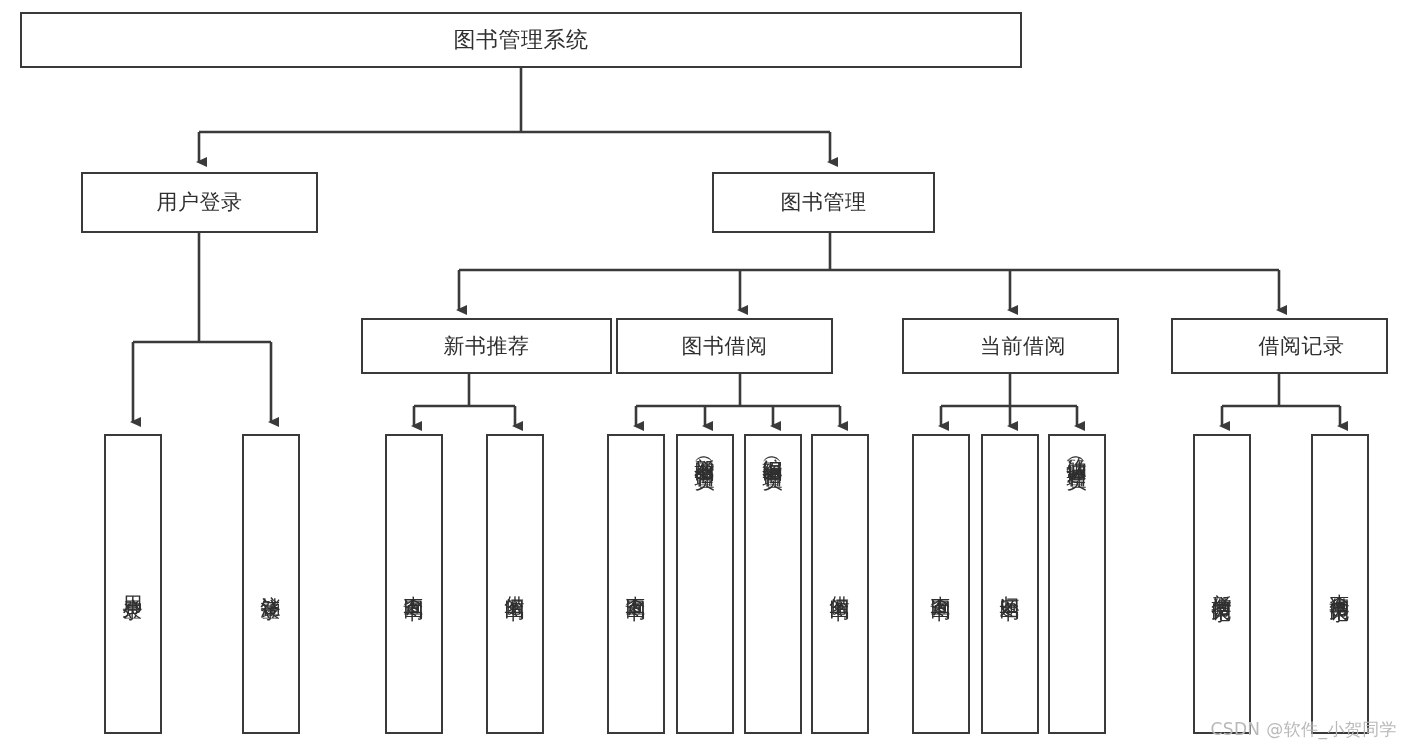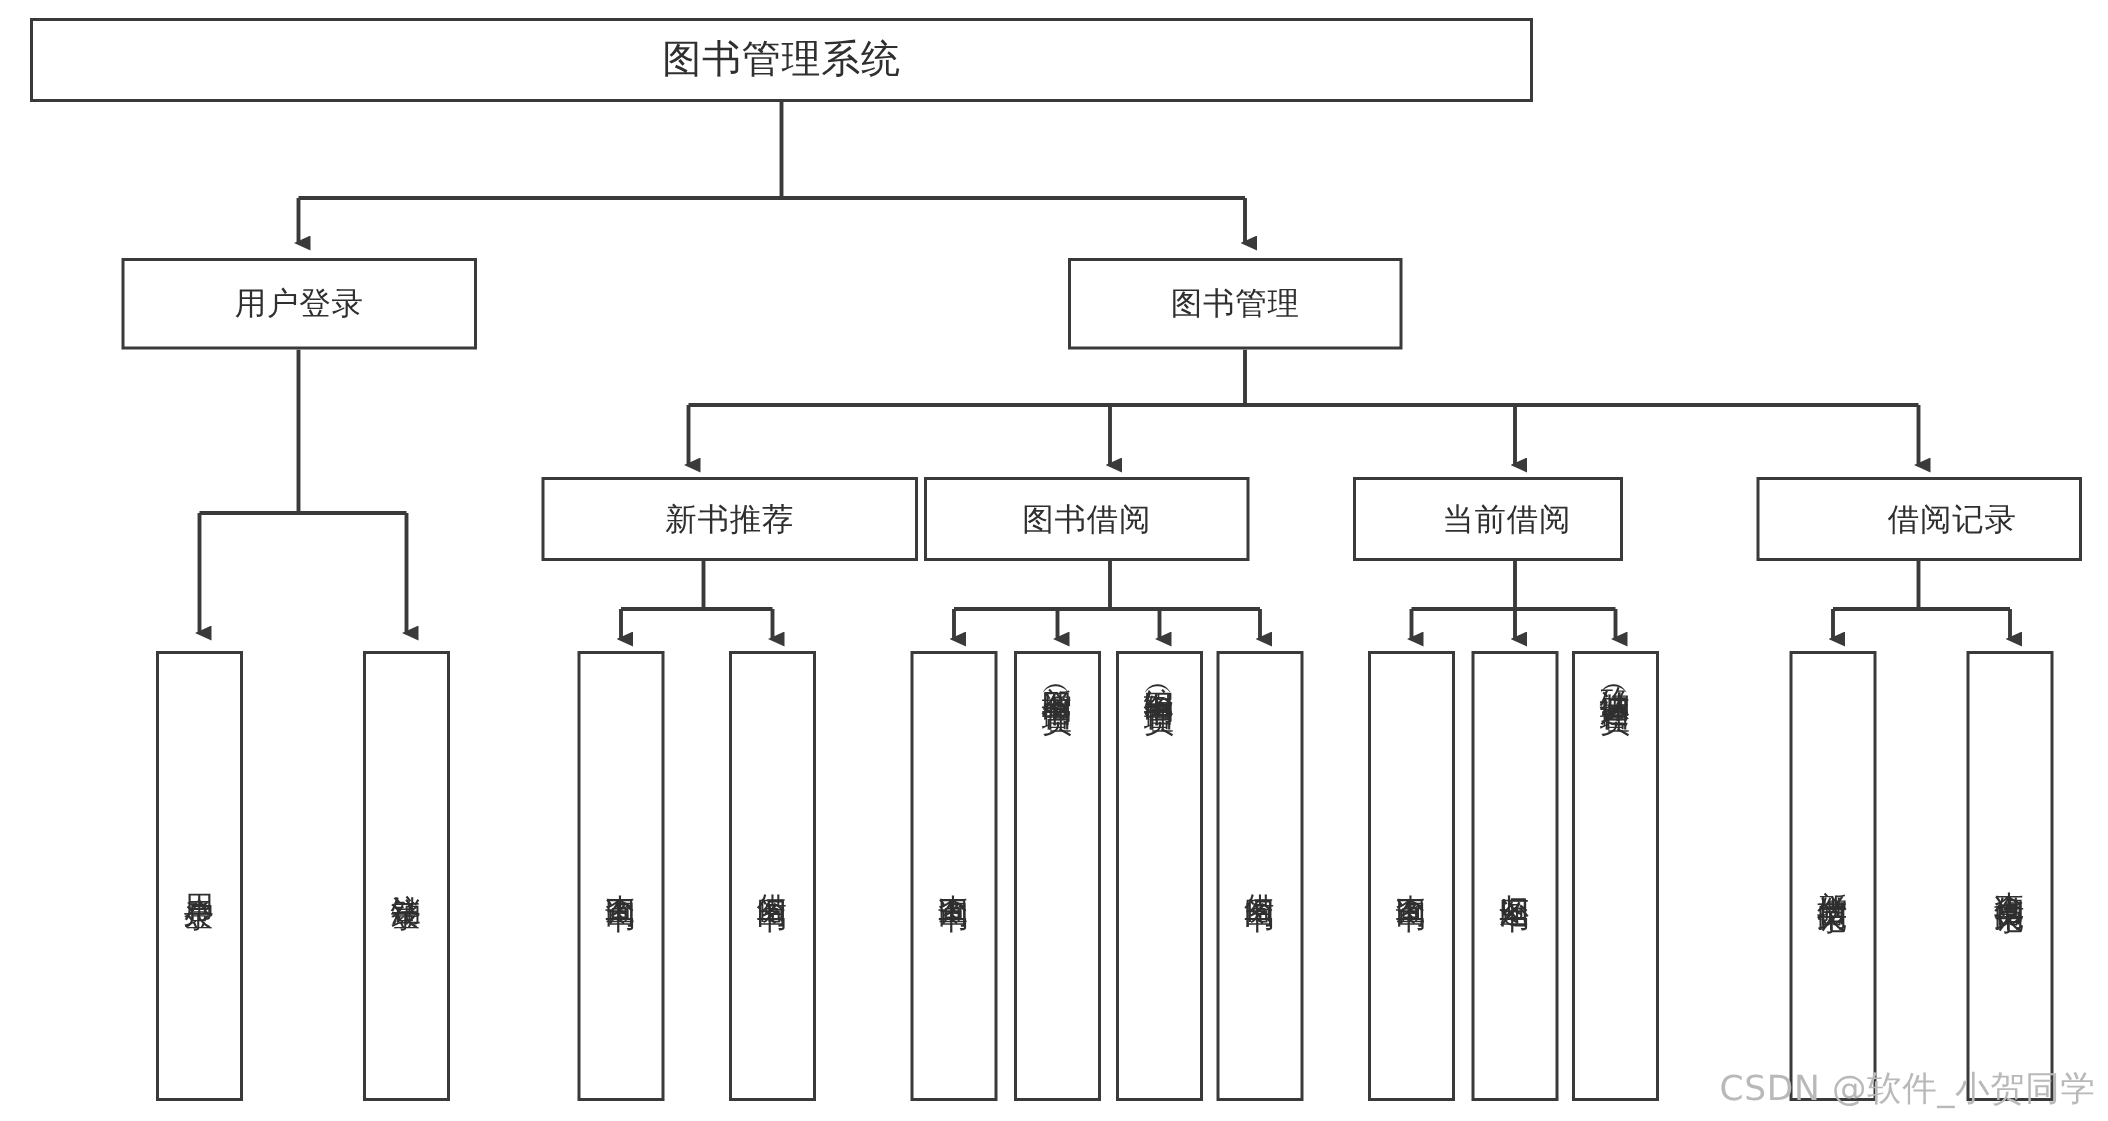--- a/index.html
+++ b/index.html
@@ -40,21 +40,21 @@
     text-align: center;
     line-height: 1.18;
     white-space: nowrap;
   }
   
   .node.h .lbl {
     font-size: 21px;
     letter-spacing: 0.5px;
   }
   .node.root .lbl {
-    font-size: 26px;
+    font-size: 22px;
   }
   
   .node.v {
     align-items: flex-start;
     justify-content: center;
     padding-top: 6px;
   }
   .node.v .lbl {
     writing-mode: vertical-rl;
     text-orientation: upright;
@@ -63,21 +63,21 @@
     line-height: 1;
   }
   .node.v.mid {
     align-items: center;
     padding-top: 0;
   }
   .watermark {
     position: absolute;
     right: 8px;
     bottom: 6px;
-    font-size: 23px;
+    font-size: 17px;
     color: #b9b9b9;
     white-space: nowrap;
     letter-spacing: 0.4px;
   }
 </style>
 </head>
 <body>
 
 <div id="canvas">
 
@@ -141,21 +141,21 @@
   <div class="node h" style="left:712px; top:172px; width:223px; height:61px;">
     <span class="lbl">图书管理</span>
   </div>
 
   <div class="node h" style="left:361px; top:318px; width:251px; height:56px;">
     <span class="lbl">新书推荐</span>
   </div>
   <div class="node h" style="left:616px; top:318px; width:217px; height:56px;">
     <span class="lbl">图书借阅</span>
   </div>
-  <div class="node h" style="left:902px; top:318px; width:180px; height:56px;padding-left:25px;">
+  <div class="node h" style="left:902px; top:318px; width:217px; height:56px;padding-left:25px;">
     <span class="lbl">当前借阅</span>
   </div>
   <div class="node h" style="left:1171px; top:318px; width:217px; height:56px;padding-left:44px;">
     <span class="lbl">借阅记录</span>
   </div>
 
   <div class="node v mid" style="left:104px; top:434px; width:58px; height:300px;">
     <span class="lbl">用户登录</span>
   </div>
   <div class="node v mid" style="left:242px; top:434px; width:58px; height:300px;">

